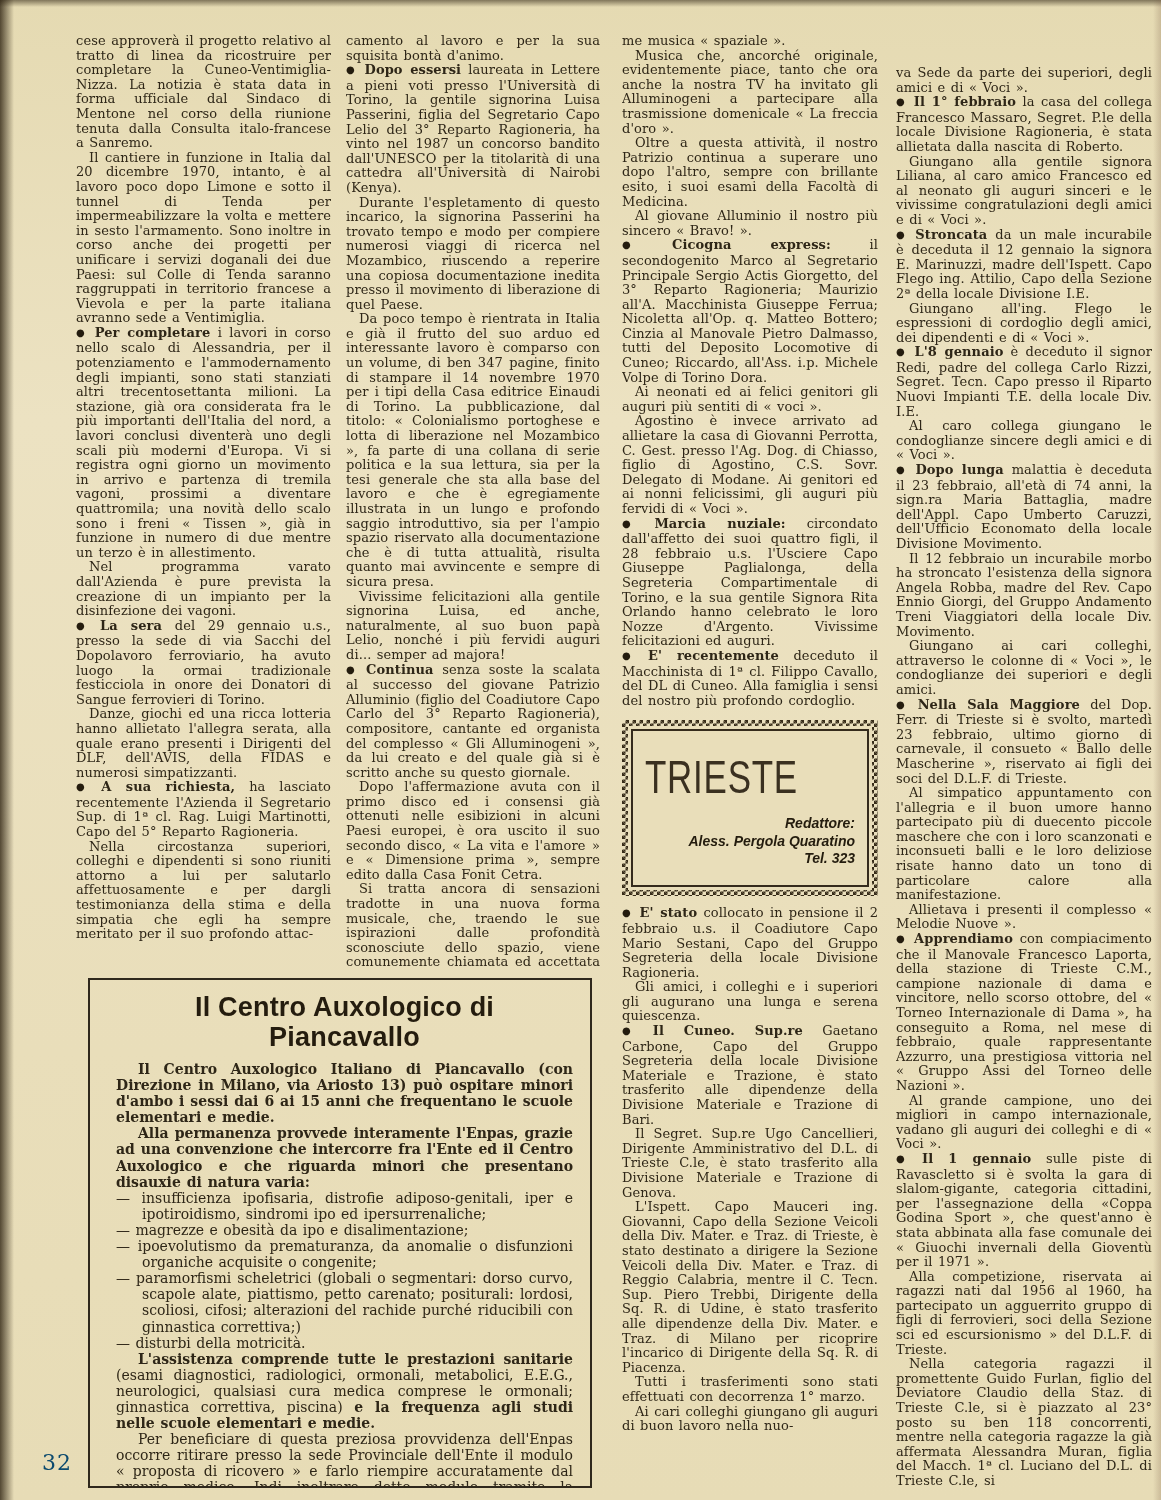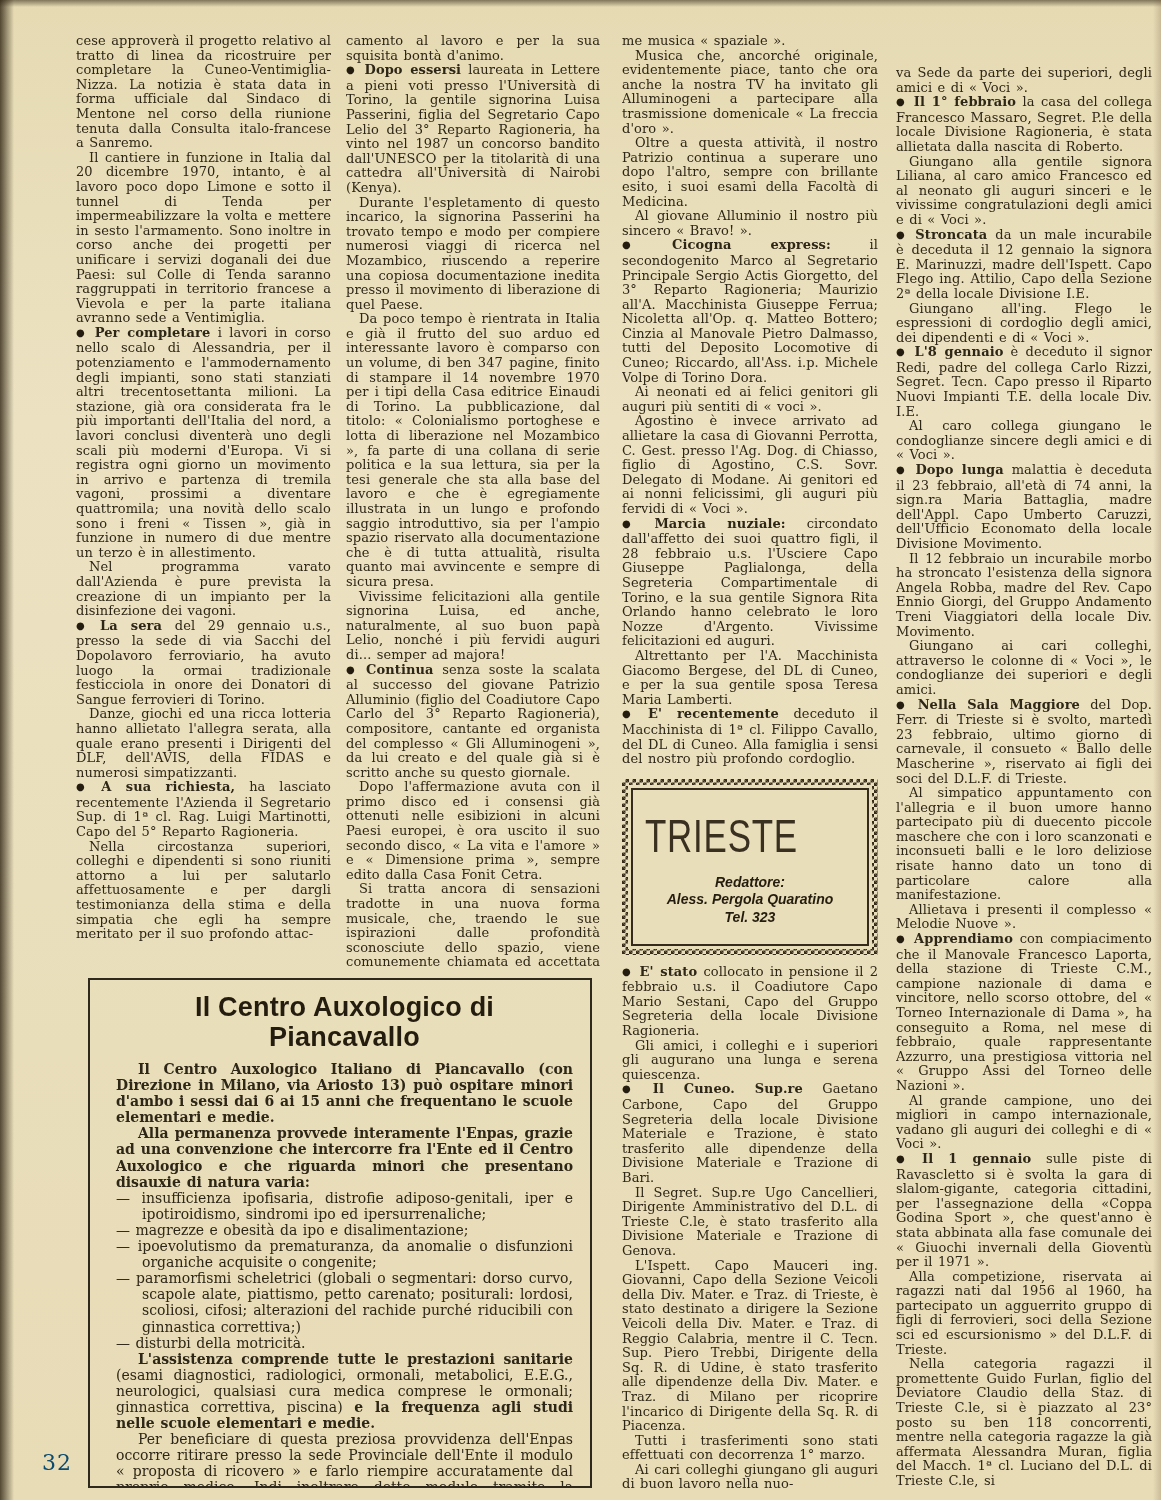--- a/index.html
+++ b/index.html
@@ -55,21 +55,21 @@
   .trieste-title{
     font-family:"Liberation Sans",sans-serif;
     font-size:46px;line-height:44px;font-weight:400;
     color:#3a3020;
     display:inline-block;
     transform:scaleX(.76);transform-origin:0 50%;
     letter-spacing:1px;
   }
   .trieste-editor{
     margin-top:16px;
-    text-align:center;
+    text-align:right;
     font-family:"Liberation Sans",sans-serif;
     font-style:italic;font-weight:bold;
     font-size:14px;line-height:17.5px;
     color:#241c0e;
     word-spacing:normal;letter-spacing:0;
   }
 
   
   .aux-box{
     position:absolute;left:88px;top:978px;width:504px;height:510px;
@@ -127,21 +127,20 @@
 <div class="col" id="col3">
   <div>
       <p class="para"><span>me musica « spaziale ».</span></p>
       <p class="para ind"><span>Musica che, ancorché originale, evidentemente piace, tanto che ora anche la nostra TV ha invitato gli Alluminogeni a partecipare alla trasmissione domenicale « La freccia d'oro ».</span></p>
       <p class="para ind"><span>Oltre a questa attività, il nostro Patrizio continua a superare uno dopo l'altro, sempre con brillante esito, i suoi esami della Facoltà di Medicina.</span></p>
       <p class="para ind"><span>Al giovane Alluminio il nostro più sincero « Bravo! ».</span></p>
       <p class="para bullet"><span class="blt">●</span><span class="bold">Cicogna express:</span><span> il secondogenito Marco al Segretario Principale Sergio Actis Giorgetto, del 3° Reparto Ragioneria; Maurizio all'A. Macchinista Giuseppe Ferrua; Nicoletta all'Op. q. Matteo Bottero; Cinzia al Manovale Pietro Dalmasso, tutti del Deposito Locomotive di Cuneo; Riccardo, all'Ass. i.p. Michele Volpe di Torino Dora.</span></p>
       <p class="para ind"><span>Ai neonati ed ai felici genitori gli auguri più sentiti di « voci ».</span></p>
       <p class="para ind"><span>Agostino è invece arrivato ad allietare la casa di Giovanni Perrotta, C. Gest. presso l'Ag. Dog. di Chiasso, figlio di Agostino, C.S. Sovr. Delegato di Modane. Ai genitori ed ai nonni felicissimi, gli auguri più fervidi di « Voci ».</span></p>
       <p class="para bullet"><span class="blt">●</span><span class="bold">Marcia nuziale:</span><span> circondato dall'affetto dei suoi quattro figli, il 28 febbraio u.s. l'Usciere Capo Giuseppe Paglialonga, della Segreteria Compartimentale di Torino, e la sua gentile Signora Rita Orlando hanno celebrato le loro Nozze d'Argento. Vivissime felicitazioni ed auguri.</span></p>
-      <p class="para ind"><span>Altrettanto per l'A. Macchinista Giacomo Bergese, del DL di Cuneo, e per la sua gentile sposa Teresa Maria Lamberti.</span></p>
       <p class="para bullet"><span class="blt">●</span><span class="bold">E' recentemente</span><span> deceduto il Macchinista di 1ª cl. Filippo Cavallo, del DL di Cuneo. Alla famiglia i sensi del nostro più profondo cordoglio.</span></p>
     </div>
   <div class="trieste-outer">
     <div class="trieste-inner">
       <span class="trieste-title">TRIESTE</span>
       <div class="trieste-editor">
         <div>Redattore:</div>
         <div>Aless. Pergola Quaratino</div>
         <div>Tel. 323</div>
       </div>

